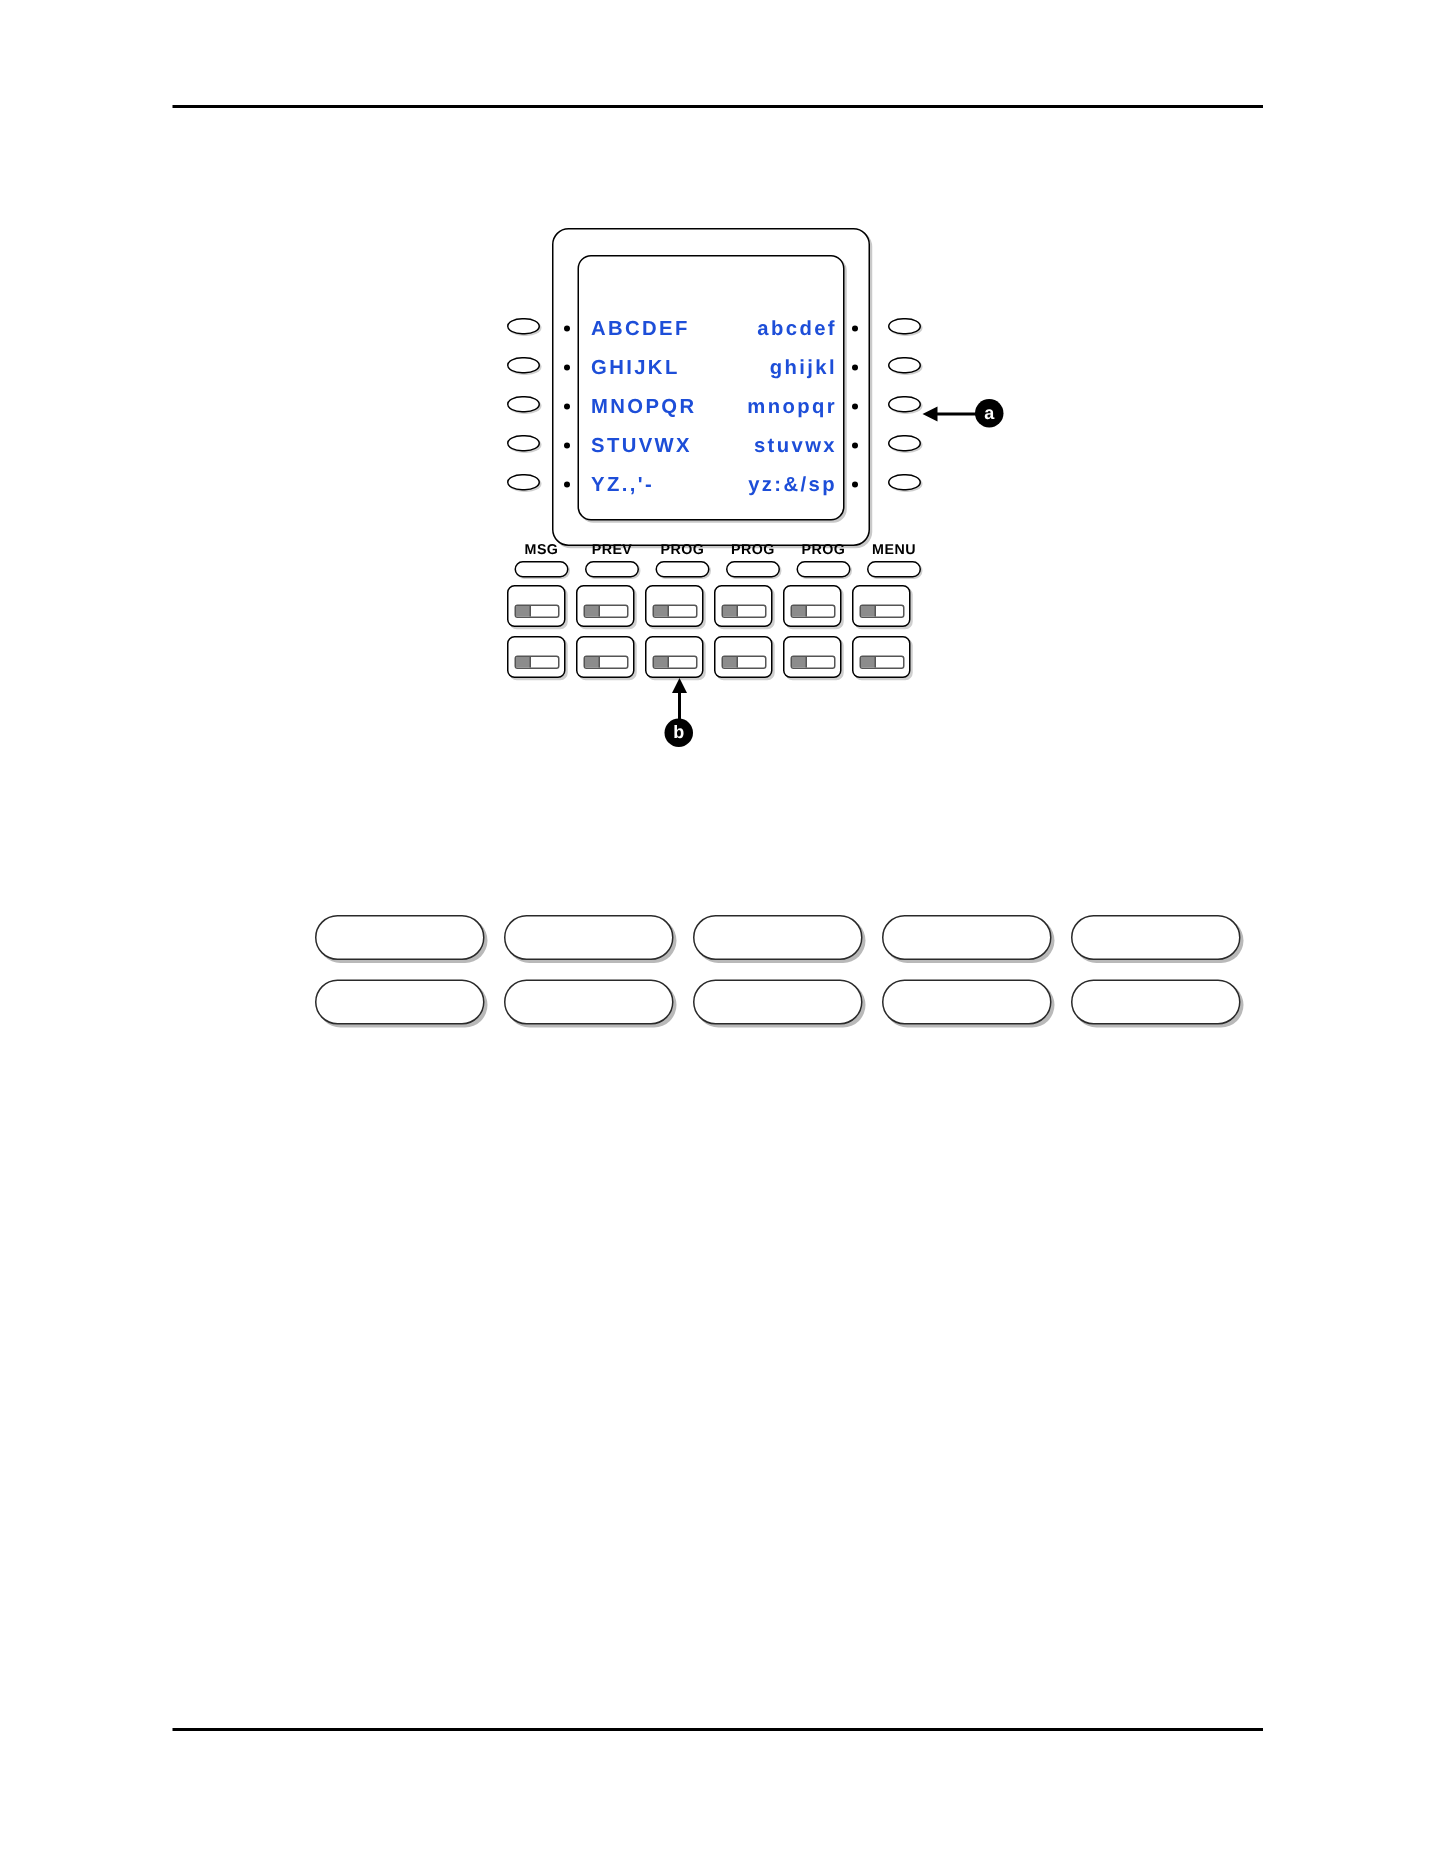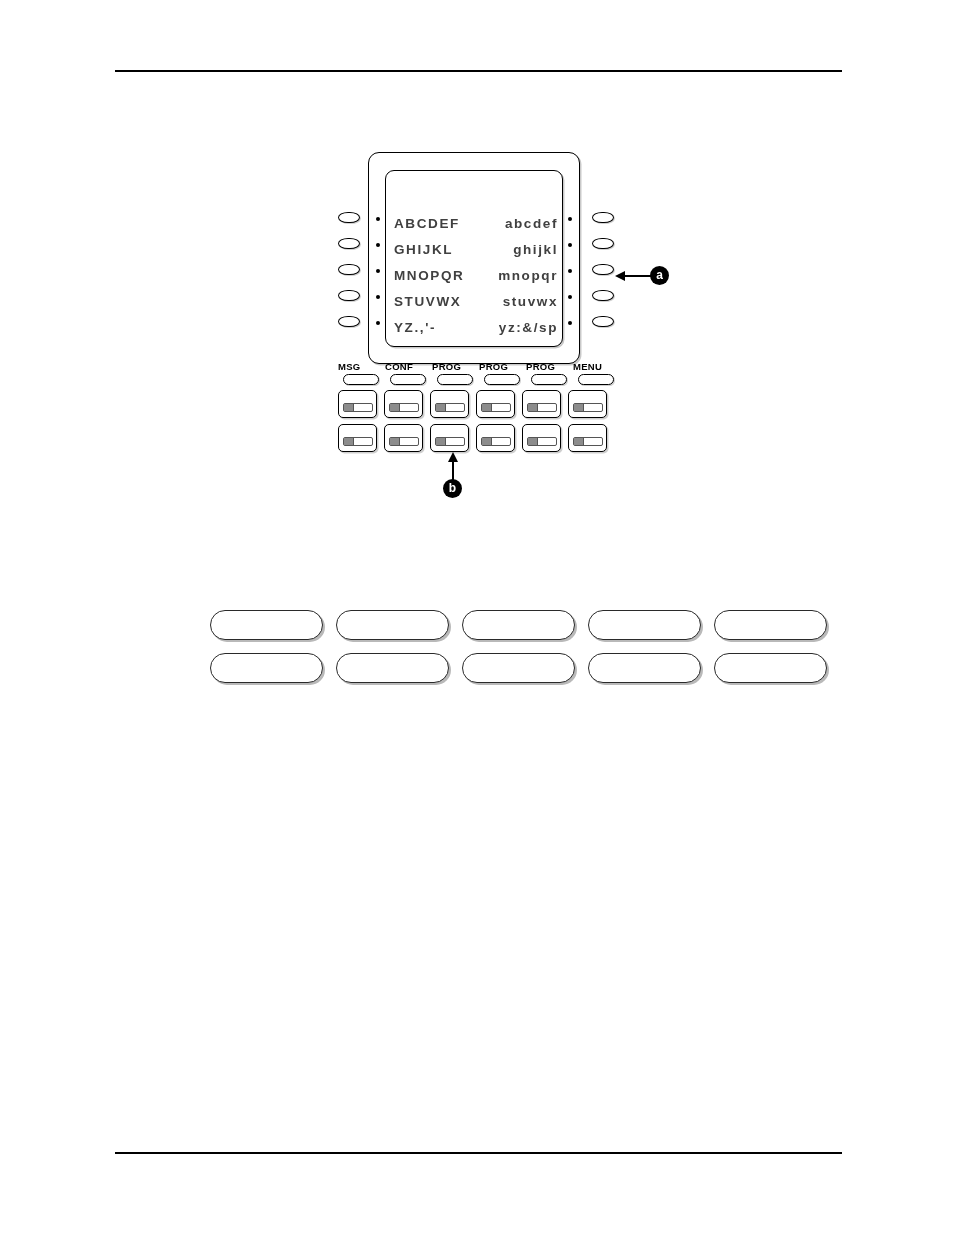--- a/index.html
+++ b/index.html
@@ -67,26 +67,26 @@
   .lcd-rows {
     position: absolute;
     left: 60px;
     top: 60px;
     width: 172px;
     height: 130px;
   }
   .lcd-row {
     height: 26px;
     display: flex;
-    align-items: flex-end;
+    align-items: center;
     font-family: "Liberation Sans", sans-serif;
     font-size: 13.5px;
     font-weight: bold;
     letter-spacing: 1.6px;
-    color: #404040;
+    color: #1d4ed8;
   }
   .lcd-col-left {
     width: 84px;
     padding-left: 4px;
     box-sizing: border-box;
   }
   .lcd-col-right {
     width: 88px;
     text-align: right;
     padding-right: 4px;
@@ -132,21 +132,21 @@
   .fk-labels {
     position: absolute;
     left: 8px;
     top: 216px;
     width: 286px;
     display: flex;
   }
   .fk-cell {
     width: 46px;
     margin-right: 1px;
-    text-align: left;
+    text-align: center;
   }
   .fk-label {
     font-family: "Liberation Sans", sans-serif;
     font-size: 9.5px;
     font-weight: bold;
     letter-spacing: 0.3px;
     line-height: 11px;
     color: #000;
   }
   .fk-slot {
@@ -347,21 +347,21 @@
     <div class="dot"></div>
     <div class="dot"></div>
   </div>
 
   <div class="fk-labels">
     <div class="fk-cell">
       <div class="fk-label">MSG</div>
       <div class="fk-slot"></div>
     </div>
     <div class="fk-cell">
-      <div class="fk-label">CONF</div>
+      <div class="fk-label">PREV</div>
       <div class="fk-slot"></div>
     </div>
     <div class="fk-cell">
       <div class="fk-label">PROG</div>
       <div class="fk-slot"></div>
     </div>
     <div class="fk-cell">
       <div class="fk-label">PROG</div>
       <div class="fk-slot"></div>
     </div>

